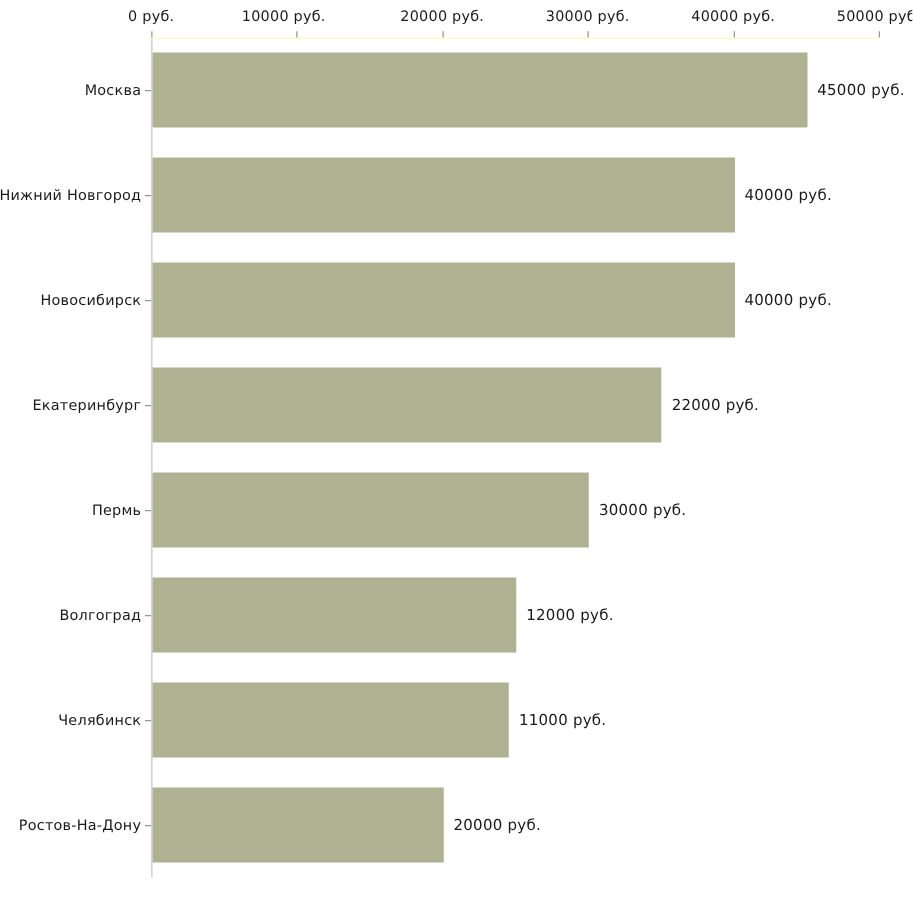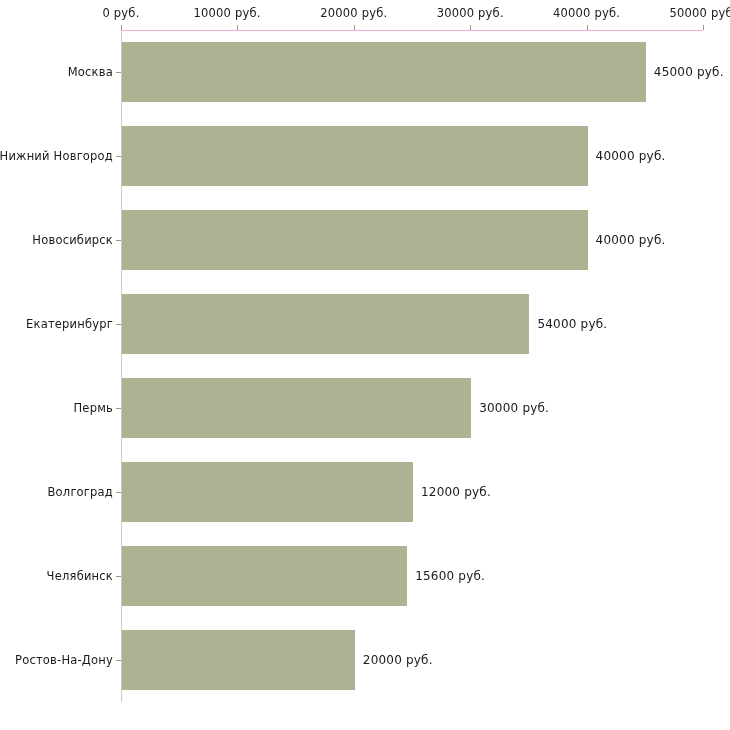--- a/index.html
+++ b/index.html
@@ -25,21 +25,21 @@
     height: 672px;
   }
 
   
   .x-axis-line {
     position: absolute;
     left: 121px;
     top: 30px;
     width: 582px;
     height: 1px;
-    background: #f9a8d4;
+    background: #fef9c3;
   }
   .x-tick {
     position: absolute;
     top: -5px;
     width: 1px;
     height: 5px;
     background: #9a9a86;
   }
   .x-tick-label {
     position: absolute;
@@ -108,33 +108,33 @@
       <div class="y-tick-label" style="top: 42px; left: -590px; width: 582px; right: auto;">Москва</div>
       <div class="bar" title="Нижний Новгород 40000 руб." style="top: 95.55px; height: 60.9px; width: 465.6px; background: rgb(174, 178, 147);"></div>
       <div class="bar-value-label" style="left: 474.6px; top: 126px;">40000 руб.</div>
       <div class="y-tick" style="top: 126px;"></div>
       <div class="y-tick-label" style="top: 126px; left: -590px; width: 582px; right: auto;">Нижний Новгород</div>
       <div class="bar" title="Новосибирск 40000 руб." style="top: 179.55px; height: 60.9px; width: 465.6px; background: rgb(174, 178, 147);"></div>
       <div class="bar-value-label" style="left: 474.6px; top: 210px;">40000 руб.</div>
       <div class="y-tick" style="top: 210px;"></div>
       <div class="y-tick-label" style="top: 210px; left: -590px; width: 582px; right: auto;">Новосибирск</div>
       <div class="bar" title="Екатеринбург 35000 руб." style="top: 263.55px; height: 60.9px; width: 407.4px; background: rgb(174, 178, 147);"></div>
-      <div class="bar-value-label" style="left: 416.4px; top: 294px;">54000 руб.</div>
+      <div class="bar-value-label" style="left: 416.4px; top: 294px;">22000 руб.</div>
       <div class="y-tick" style="top: 294px;"></div>
       <div class="y-tick-label" style="top: 294px; left: -590px; width: 582px; right: auto;">Екатеринбург</div>
       <div class="bar" title="Пермь 30000 руб." style="top: 347.55px; height: 60.9px; width: 349.2px; background: rgb(174, 178, 147);"></div>
       <div class="bar-value-label" style="left: 358.2px; top: 378px;">30000 руб.</div>
       <div class="y-tick" style="top: 378px;"></div>
       <div class="y-tick-label" style="top: 378px; left: -590px; width: 582px; right: auto;">Пермь</div>
       <div class="bar" title="Волгоград 25000 руб." style="top: 431.55px; height: 60.9px; width: 291px; background: rgb(174, 178, 147);"></div>
       <div class="bar-value-label" style="left: 300px; top: 462px;">12000 руб.</div>
       <div class="y-tick" style="top: 462px;"></div>
       <div class="y-tick-label" style="top: 462px; left: -590px; width: 582px; right: auto;">Волгоград</div>
       <div class="bar" title="Челябинск 24500 руб." style="top: 515.55px; height: 60.9px; width: 285.18px; background: rgb(174, 178, 147);"></div>
-      <div class="bar-value-label" style="left: 294.18px; top: 546px;">15600 руб.</div>
+      <div class="bar-value-label" style="left: 294.18px; top: 546px;">11000 руб.</div>
       <div class="y-tick" style="top: 546px;"></div>
       <div class="y-tick-label" style="top: 546px; left: -590px; width: 582px; right: auto;">Челябинск</div>
       <div class="bar" title="Ростов-На-Дону 20000 руб." style="top: 599.55px; height: 60.9px; width: 232.8px; background: rgb(174, 178, 147);"></div>
       <div class="bar-value-label" style="left: 241.8px; top: 630px;">20000 руб.</div>
       <div class="y-tick" style="top: 630px;"></div>
       <div class="y-tick-label" style="top: 630px; left: -590px; width: 582px; right: auto;">Ростов-На-Дону</div>
     </div>
 
   <div class="x-axis-line">
     <div id="x-ticks-host">

